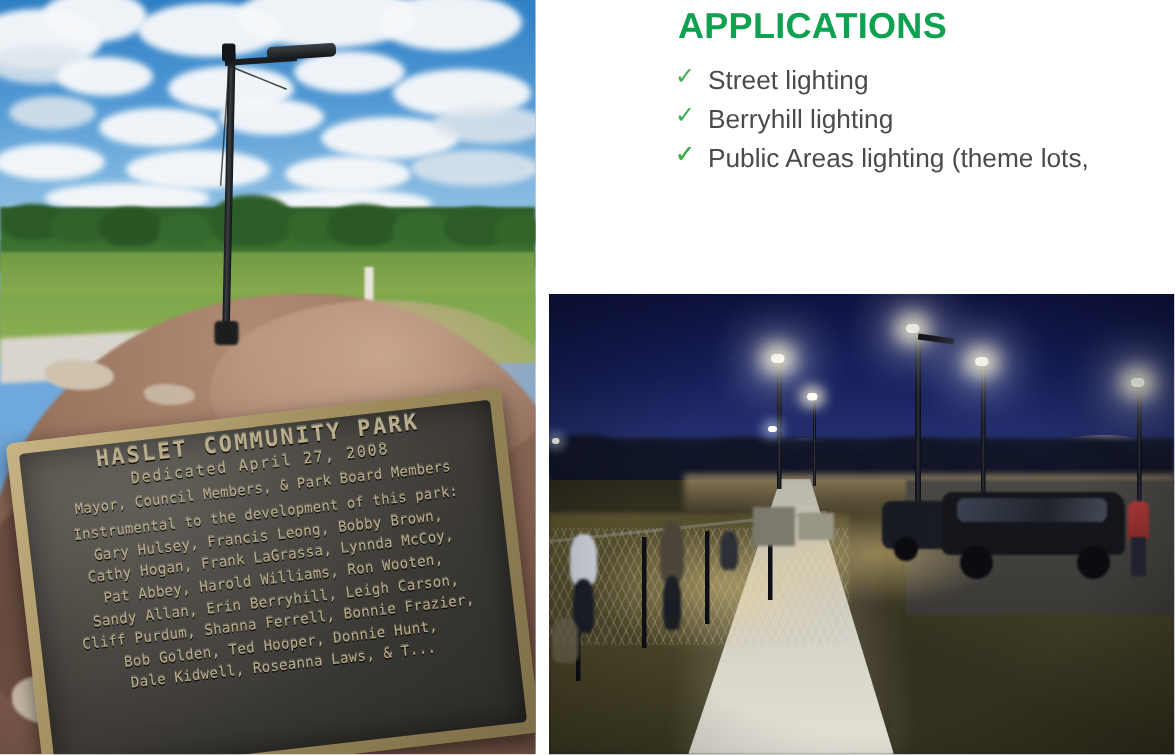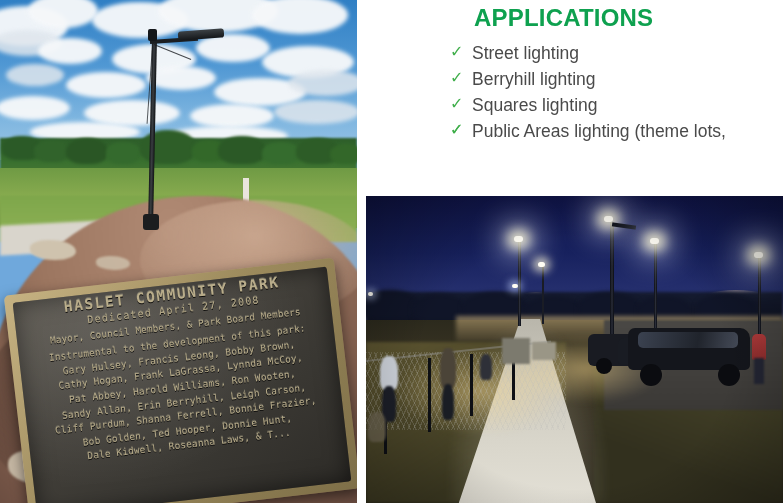--- a/index.html
+++ b/index.html
@@ -69,21 +69,21 @@
                color:#b9ad8b;text-shadow:0 1px 0 rgba(0,0,0,.85),0 -1px 0 rgba(235,225,190,.28);
                font-family:"DejaVu Sans Mono","Liberation Mono",monospace;}
   .pl-title{font-size:14.5px;font-weight:bold;letter-spacing:1.6px;text-align:center;}
   .pl-sub{font-size:10px;letter-spacing:1.2px;text-align:center;margin-top:2px;}
   .pl-body{margin-top:4px;font-size:9.2px;line-height:13.4px;letter-spacing:.2px;text-align:center;}
   .pl-names{margin-top:1px;font-size:9.4px;line-height:13.6px;letter-spacing:.2px;text-align:center;}
 
   
   #apps{position:absolute;left:366px;top:0;width:417px;height:196px;background:#ffffff;}
   #apps-title{position:absolute;left:86px;top:4px;font-size:24px;font-weight:bold;
-              letter-spacing:.2px;color:#0EA14F;margin-left:22px;}
+              letter-spacing:.2px;color:#0EA14F;}
   #apps-list{position:absolute;left:84px;top:40px;width:330px;margin:0;padding:0;list-style:none;}
   #apps-list li{position:relative;padding-left:22px;font-size:17.5px;line-height:26px;color:#4a4a4a;}
   #apps-list li .tick{position:absolute;left:0;top:-1px;color:#3FAE4A;font-size:16px;font-weight:bold;}
   #apps-list li .l2{display:block;}
 
   
   #photo-night{position:absolute;left:366px;top:196px;width:417px;height:307px;overflow:hidden;
                background:#11184a;}
   .n-sky{position:absolute;left:0;top:0;width:417px;height:126px;
          background:linear-gradient(#10154a 0%,#17215e 45%,#26306f 78%,#3a3f74 100%);}
@@ -226,21 +226,20 @@
       <li>
         <span class="tick">✓</span>
         <span>Street lighting</span>
       </li>
       <li>
         <span class="tick">✓</span>
         <span>Berryhill lighting</span>
       </li>
       <li>
         <span class="tick">✓</span>
-        <span>Squares lighting</span>
       </li>
       <li>
         <span class="tick">✓</span>
       </li>
       <li>
         <span class="tick">✓</span>
         <span>Public Areas lighting (theme lots,</span>
       </li>
     </ul>
   </div>

